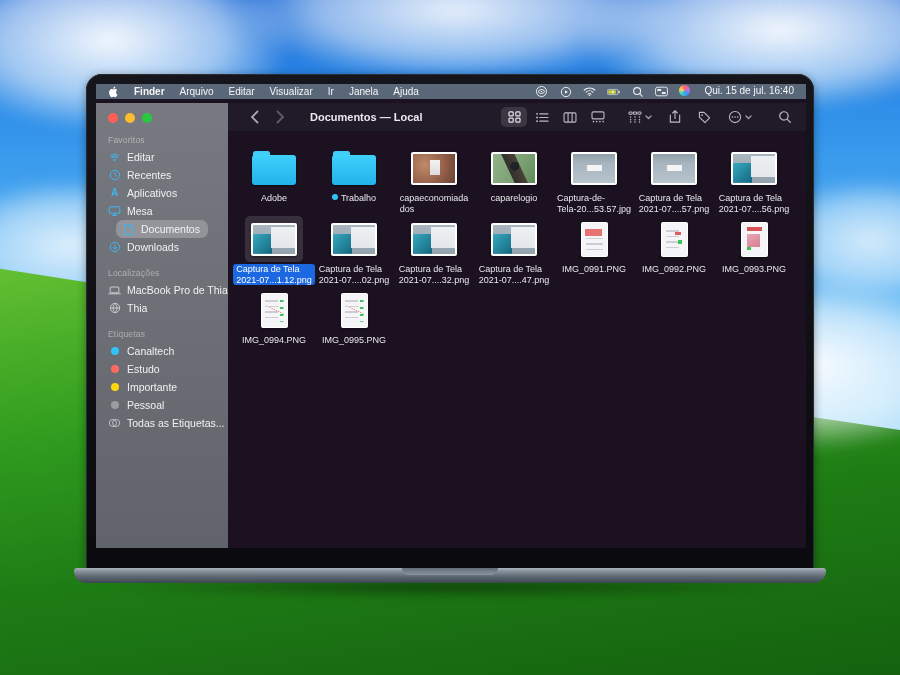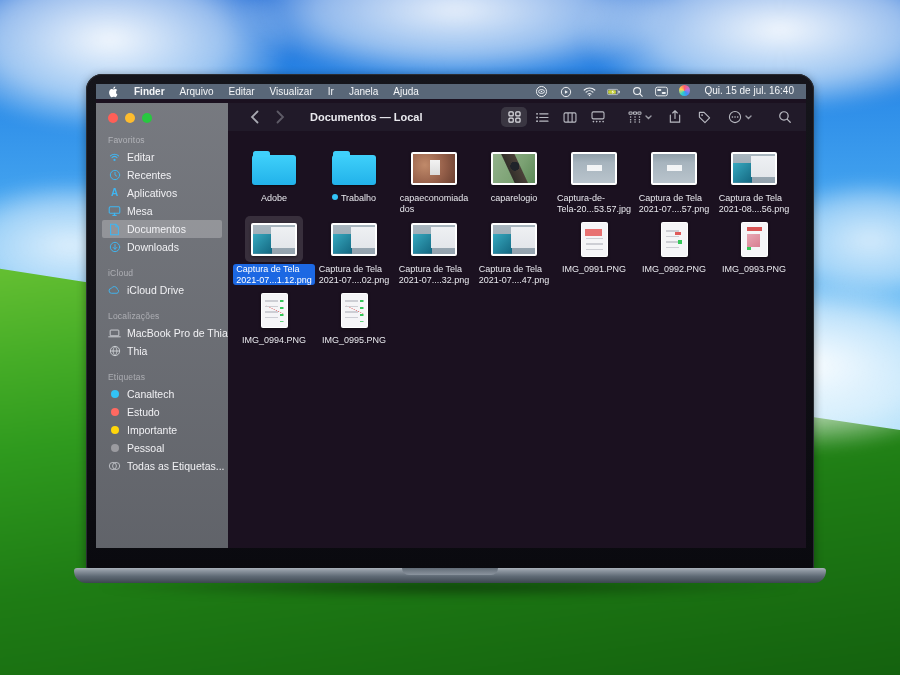--- a/index.html
+++ b/index.html
@@ -54,21 +54,21 @@
   .sidebar{width:132px;box-sizing:border-box;flex:none;
            background:linear-gradient(180deg,rgba(122,125,131,.97),rgba(99,102,108,.97));
            padding:8px 0 16px 0;color:#f1f1f4;}
   .tlights{display:flex;gap:7px;padding:2px 0 10px 12px;}
   .tl{width:10px;height:10px;border-radius:50%;}
   .tl.r{background:#ff5f57;} .tl.y{background:#febc2e;} .tl.g{background:#28c840;}
   .sb-sec{margin-bottom:10px;}
   .sb-head{font-size:8.5px;color:rgba(240,240,245,.48);padding:2px 12px 3px;letter-spacing:.2px;}
   .sb-item{display:flex;align-items:center;gap:6px;height:18px;padding:0 6px 0 12px;
            font-size:10.5px;white-space:nowrap;overflow:hidden;}
-  .sb-item.sel{background:rgba(255,255,255,.24);border-radius:2px;margin:0 6px;padding-left:6px;align-items:center;}
+  .sb-item.sel{background:rgba(255,255,255,.24);border-radius:7px;margin:0 20px;padding-left:6px;align-items:center;}
   .sb-ic{width:13px;height:13px;flex:none;display:flex;align-items:center;justify-content:center;color:#3fb6f2;}
   .sb-ic.gray{color:#d6d9dd;}
   .sb-ic .aglyph{font-size:10px;font-weight:700;color:#3fb6f2;line-height:1;}
   .tagdot{width:8px;height:8px;border-radius:50%;flex:none;margin:0 2.5px;}
 
   .main{flex:1;display:flex;flex-direction:column;min-width:0;}
   .toolbar{height:28px;flex:none;display:flex;align-items:center;background:#211a29;
            padding:0 14px 0 18px;color:#b9bac2;}
   .nav-btn{width:16px;height:16px;display:flex;align-items:center;justify-content:center;}
   .nav-btn.fwd{opacity:.45;margin-left:10px;}
@@ -278,31 +278,20 @@
             <span class="sb-ic">
                 <svg width="12" height="12" viewBox="0 0 16 16" fill="none" stroke="#3fb6f2" stroke-width="1.3" stroke-linecap="round">
                   <circle cx="8" cy="8" r="6.2"></circle>
                   <path d="M8 4.8v6M5.6 8.6 8 11l2.4-2.4"></path>
                 </svg>
               </span>
             <span>Downloads</span>
           </div>
         </div>
 
-        <div class="sb-sec">
-          <div class="sb-head">iCloud</div>
-          <div class="sb-item">
-            <span class="sb-ic">
-                <svg width="14" height="10" viewBox="0 0 18 12" fill="none" stroke="#3fb6f2" stroke-width="1.3">
-                  <path d="M5 10.5a3.4 3.4 0 0 1-.3-6.8A4.4 4.4 0 0 1 13 4.9a3 3 0 0 1-.6 5.6z" stroke-linejoin="round"></path>
-                </svg>
-              </span>
-            <span>iCloud Drive</span>
-          </div>
-        </div>
 
         <div class="sb-sec">
           <div class="sb-head">Localizações</div>
           <div class="sb-item">
             <span class="sb-ic gray">
                 <svg width="14" height="11" viewBox="0 0 18 12" fill="none" stroke="#d6d9dd" stroke-width="1.2">
                   <rect x="3" y="1.2" width="12" height="8" rx="1"></rect>
                   <path d="M1 10.6h16" stroke-linecap="round"></path>
                 </svg>
               </span>
@@ -499,21 +488,21 @@
                 <span>2021-07....57.png</span>
               </div>
           </div>
 
           <div class="file">
             <div class="thumbwrap">
                 <div class="land t-teal"></div>
               </div>
             <div class="flabel">
                 <span>Captura de Tela</span>
-                <span>2021-08....56.png</span>
+                <span>2021-07....56.png</span>
               </div>
           </div>
 
           <div class="file sel">
             <div class="thumbwrap">
                 <div class="land t-teal"></div>
               </div>
             <div class="flabel">
                 <span>Captura de Tela</span>
                 <span>2021-07...1.12.png</span>

